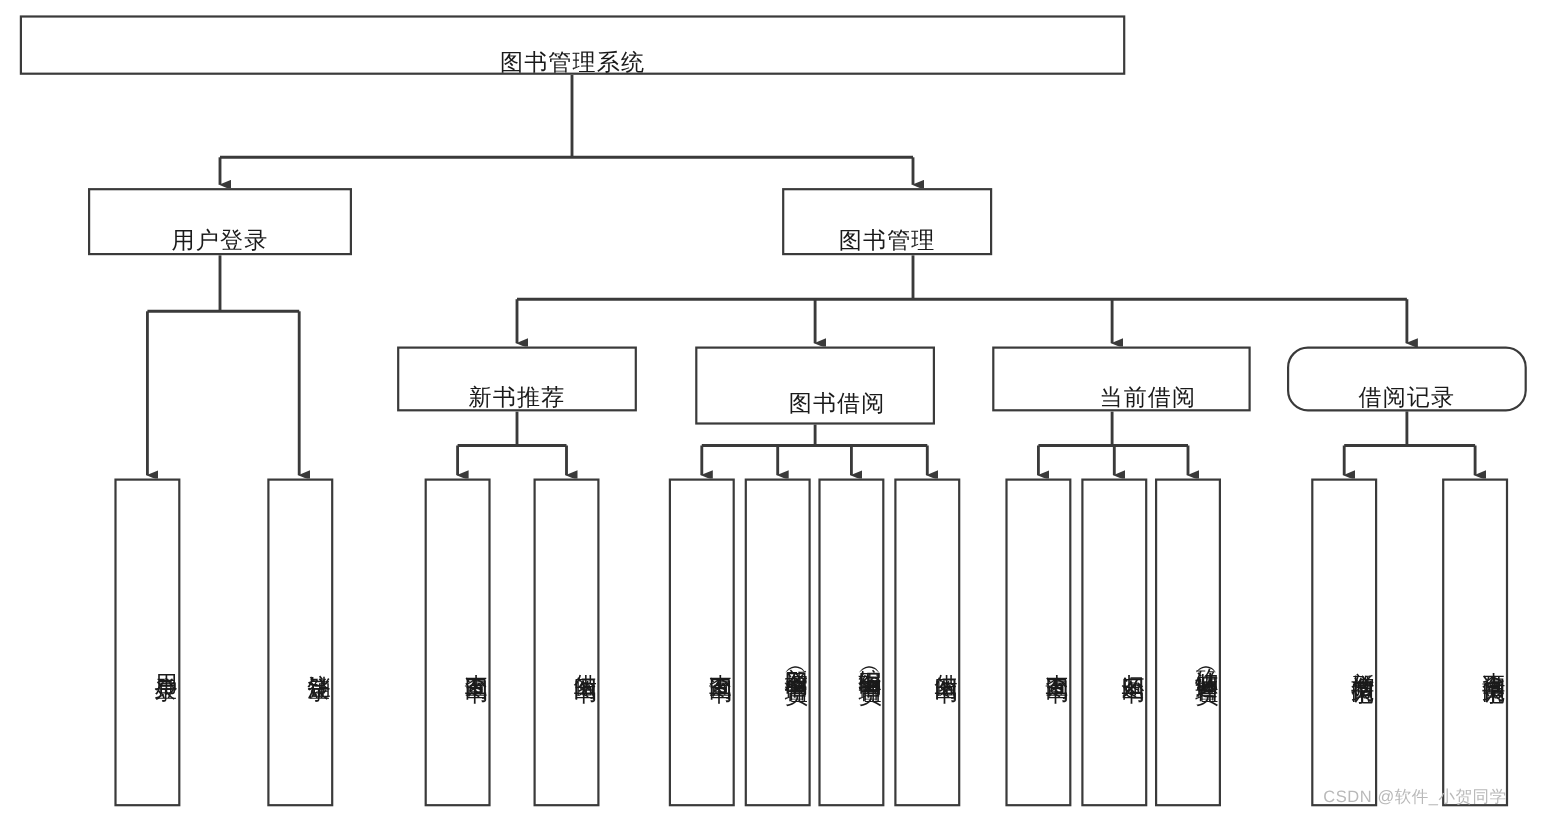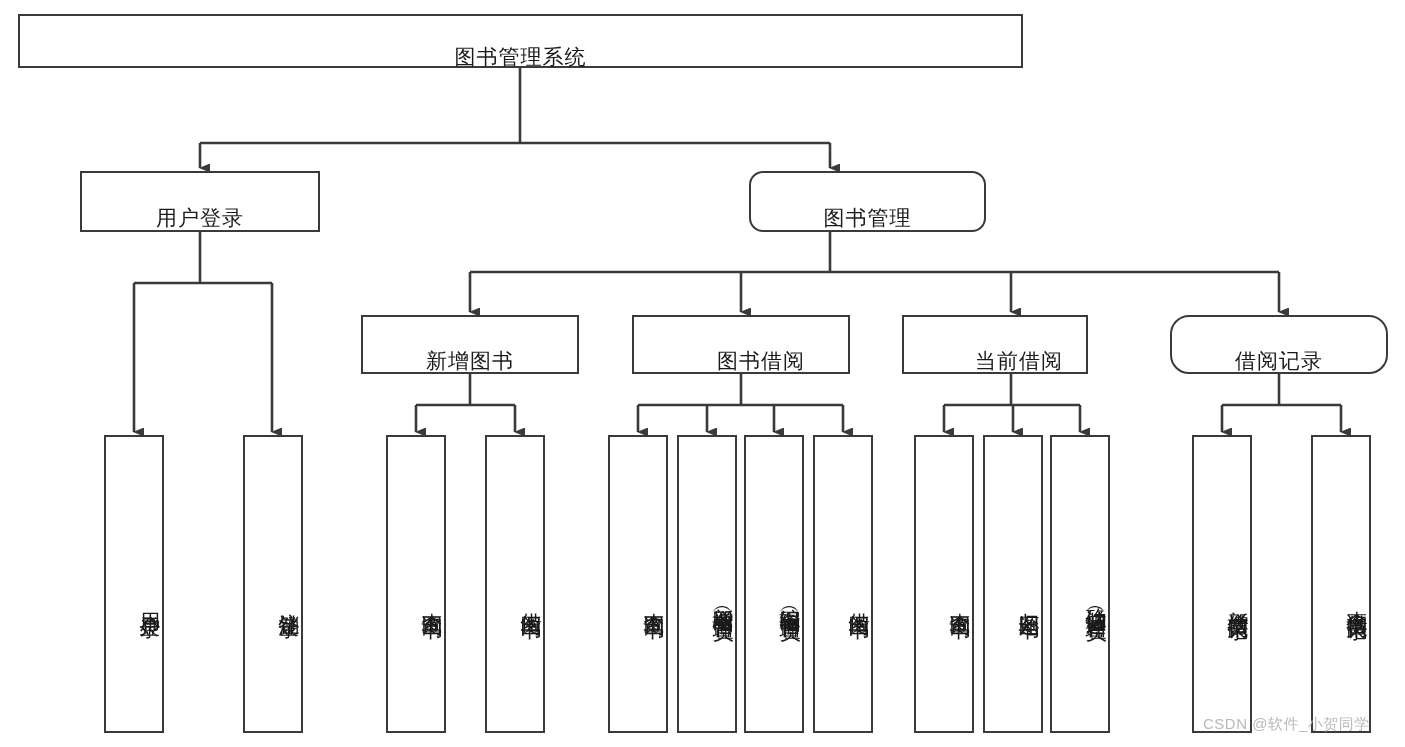--- a/index.html
+++ b/index.html
@@ -122,31 +122,31 @@
     </g>
   </svg>
 
   <div class="node horiz" style="left:18px; top:14px; width:1005px; height:54px;">
     <span class="label">图书管理系统</span>
   </div>
 
   <div class="node horiz" style="left:80px; top:171px; width:240px; height:61px;">
     <span class="label">用户登录</span>
   </div>
-  <div class="node horiz" style="left:749px; top:171px; width:237px; height:61px;border-radius:14px;">
+  <div class="node horiz" style="left:711px; top:171px; width:191px; height:61px;">
     <span class="label">图书管理</span>
   </div>
 
   <div class="node horiz" style="left:361px; top:315px; width:218px; height:59px;">
-    <span class="label">新增图书</span>
+    <span class="label">新书推荐</span>
   </div>
-  <div class="node horiz" style="left:632px; top:315px; width:218px; height:59px;padding-left:40px;">
+  <div class="node horiz" style="left:632px; top:315px; width:218px; height:71px;padding-left:40px;">
     <span class="label">图书借阅</span>
   </div>
-  <div class="node horiz" style="left:902px; top:315px; width:186px; height:59px;padding-left:48px;">
+  <div class="node horiz" style="left:902px; top:315px; width:235px; height:59px;padding-left:48px;">
     <span class="label">当前借阅</span>
   </div>
   <div class="node horiz" style="left:1170px; top:315px; width:218px; height:59px;border-radius:19px;">
     <span class="label">借阅记录</span>
   </div>
 
   <div class="node vert" style="left:104px; top:435px; width:60px; height:298px;">
     <span class="label">用户登录</span>
   </div>
   <div class="node vert" style="left:243px; top:435px; width:60px; height:298px;">

